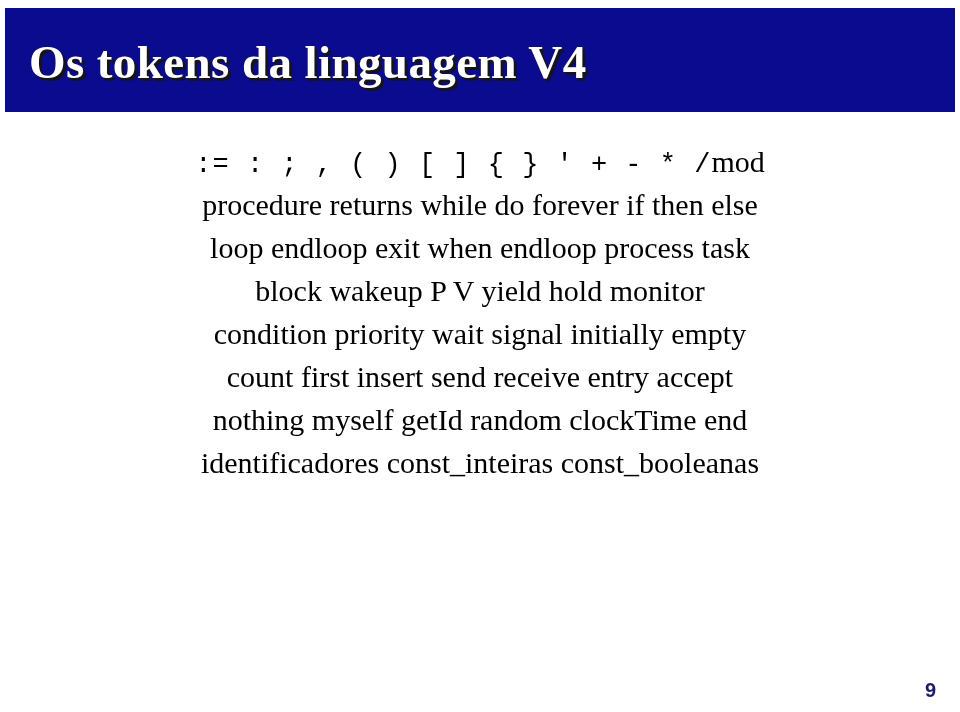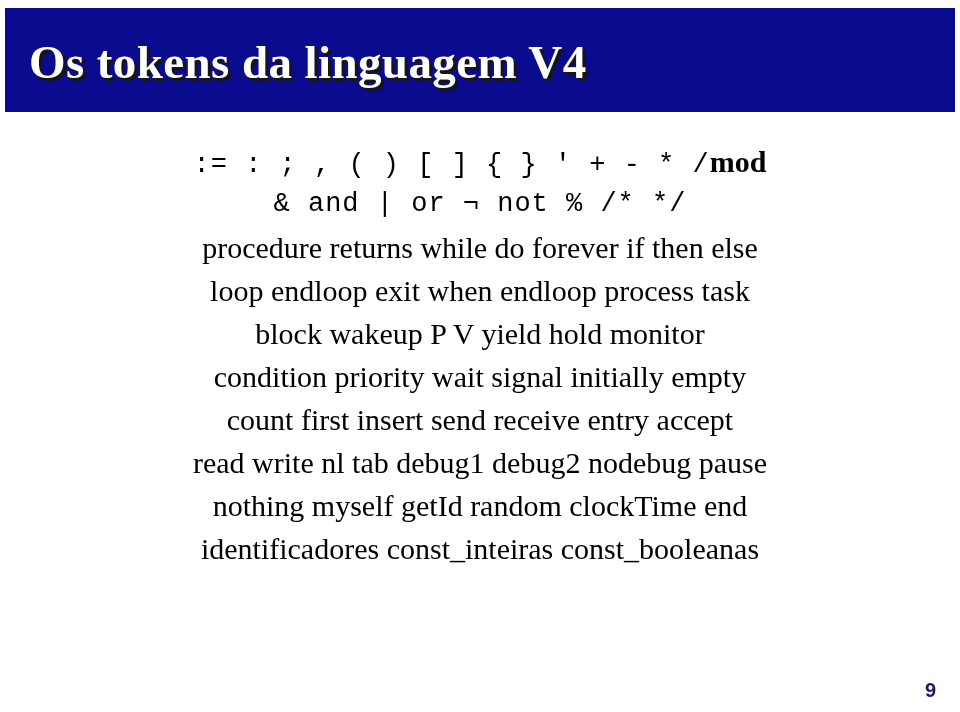--- a/index.html
+++ b/index.html
@@ -72,21 +72,20 @@
   }
   .token-line.mixed .mono-part {
     font-family: "Liberation Mono", "DejaVu Sans Mono", monospace;
     font-size: 27px;
     letter-spacing: 1px;
   }
   .token-line.mixed .serif-part {
     font-family: "Liberation Serif", "DejaVu Serif", serif;
     font-size: 30px;
     letter-spacing: 0;
-    font-weight: bold;
   }
 
   
   #page-number {
     position: absolute;
     right: 24px;
     bottom: 10px;
     font-family: "Liberation Sans", "DejaVu Sans", sans-serif;
     font-weight: bold;
     font-size: 20px;
@@ -99,35 +98,33 @@
 <div id="slide">
 
   <div id="title-banner">
     <div id="title-text">Os tokens da linguagem V4</div>
   </div>
 
   <div id="token-body">
 
     <div class="token-line mixed"><span class="mono-part">:=  :  ;  ,  (  )  [  ]  {  }  '  +  -  *  /</span><span class="serif-part">mod</span></div>
 
-    <div class="token-line mono">&amp;  and  |  or  ¬  not  %  /*  */</div>
 
 
     <div class="token-line">procedure  returns  while  do  forever  if  then  else</div>
 
     <div class="token-line">loop  endloop  exit  when  endloop  process  task</div>
 
 
     <div class="token-line">block  wakeup  P  V  yield  hold  monitor</div>
 
     <div class="token-line">condition  priority  wait  signal  initially  empty</div>
 
     <div class="token-line">count  first  insert  send  receive  entry  accept</div>
 
-    <div class="token-line">read  write  nl  tab  debug1  debug2  nodebug  pause</div>
 
     <div class="token-line">nothing  myself  getId  random  clockTime  end</div>
 
     <div class="token-line">identificadores  const_inteiras  const_booleanas</div>
 
   </div>
 
   <div id="page-number">9</div>
 
 </div>

